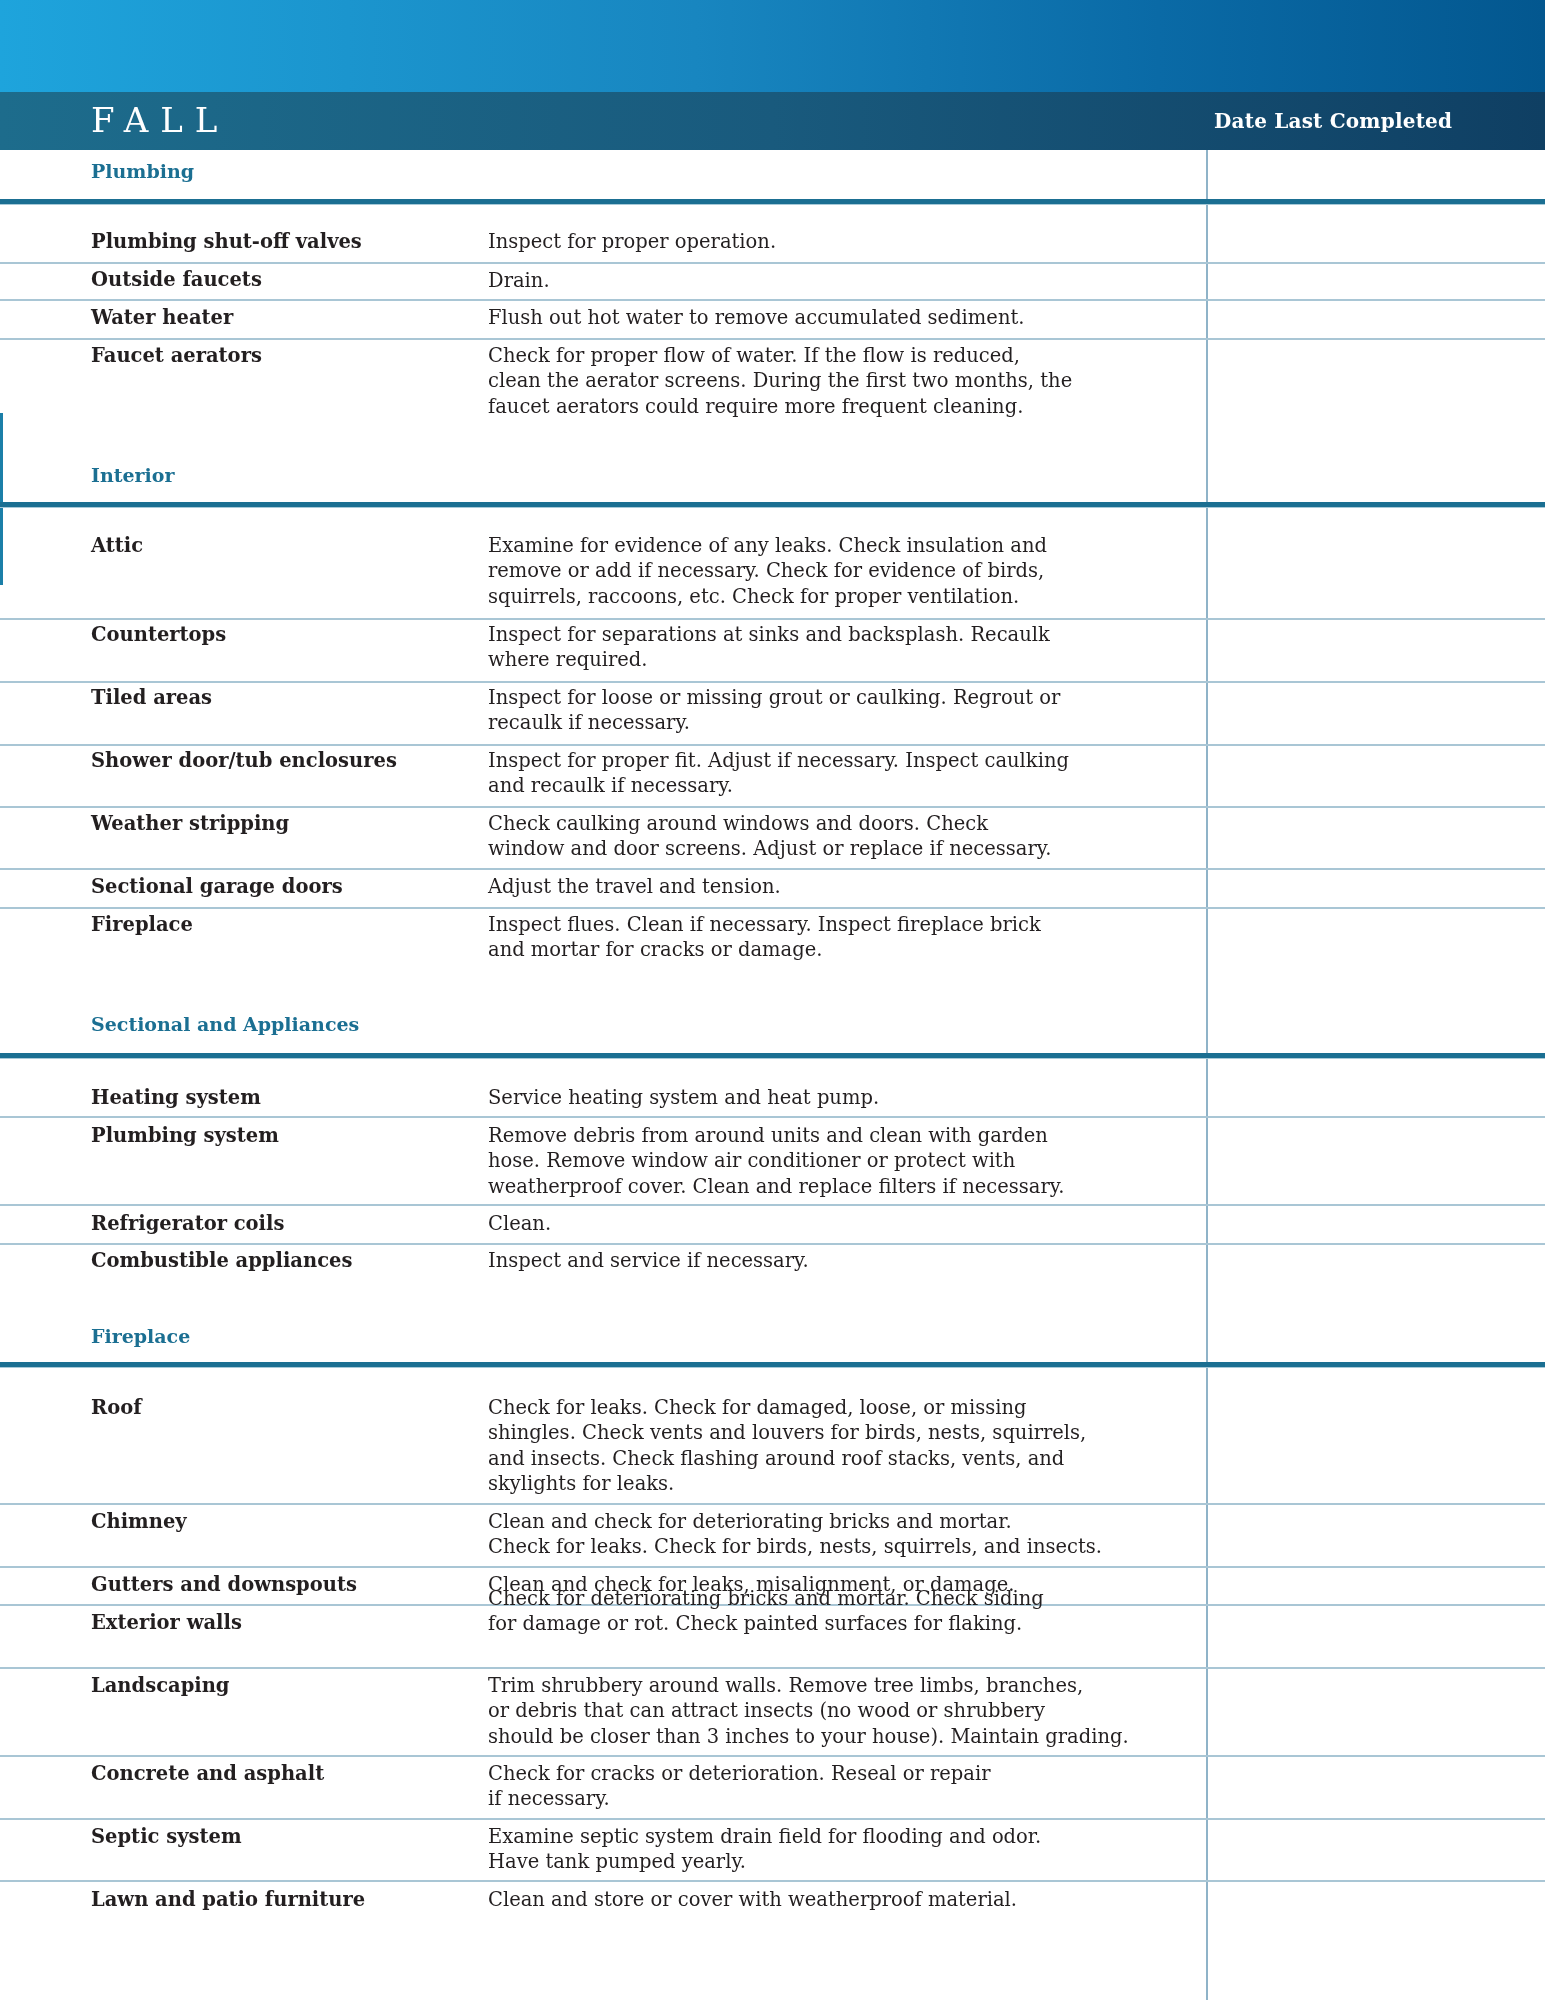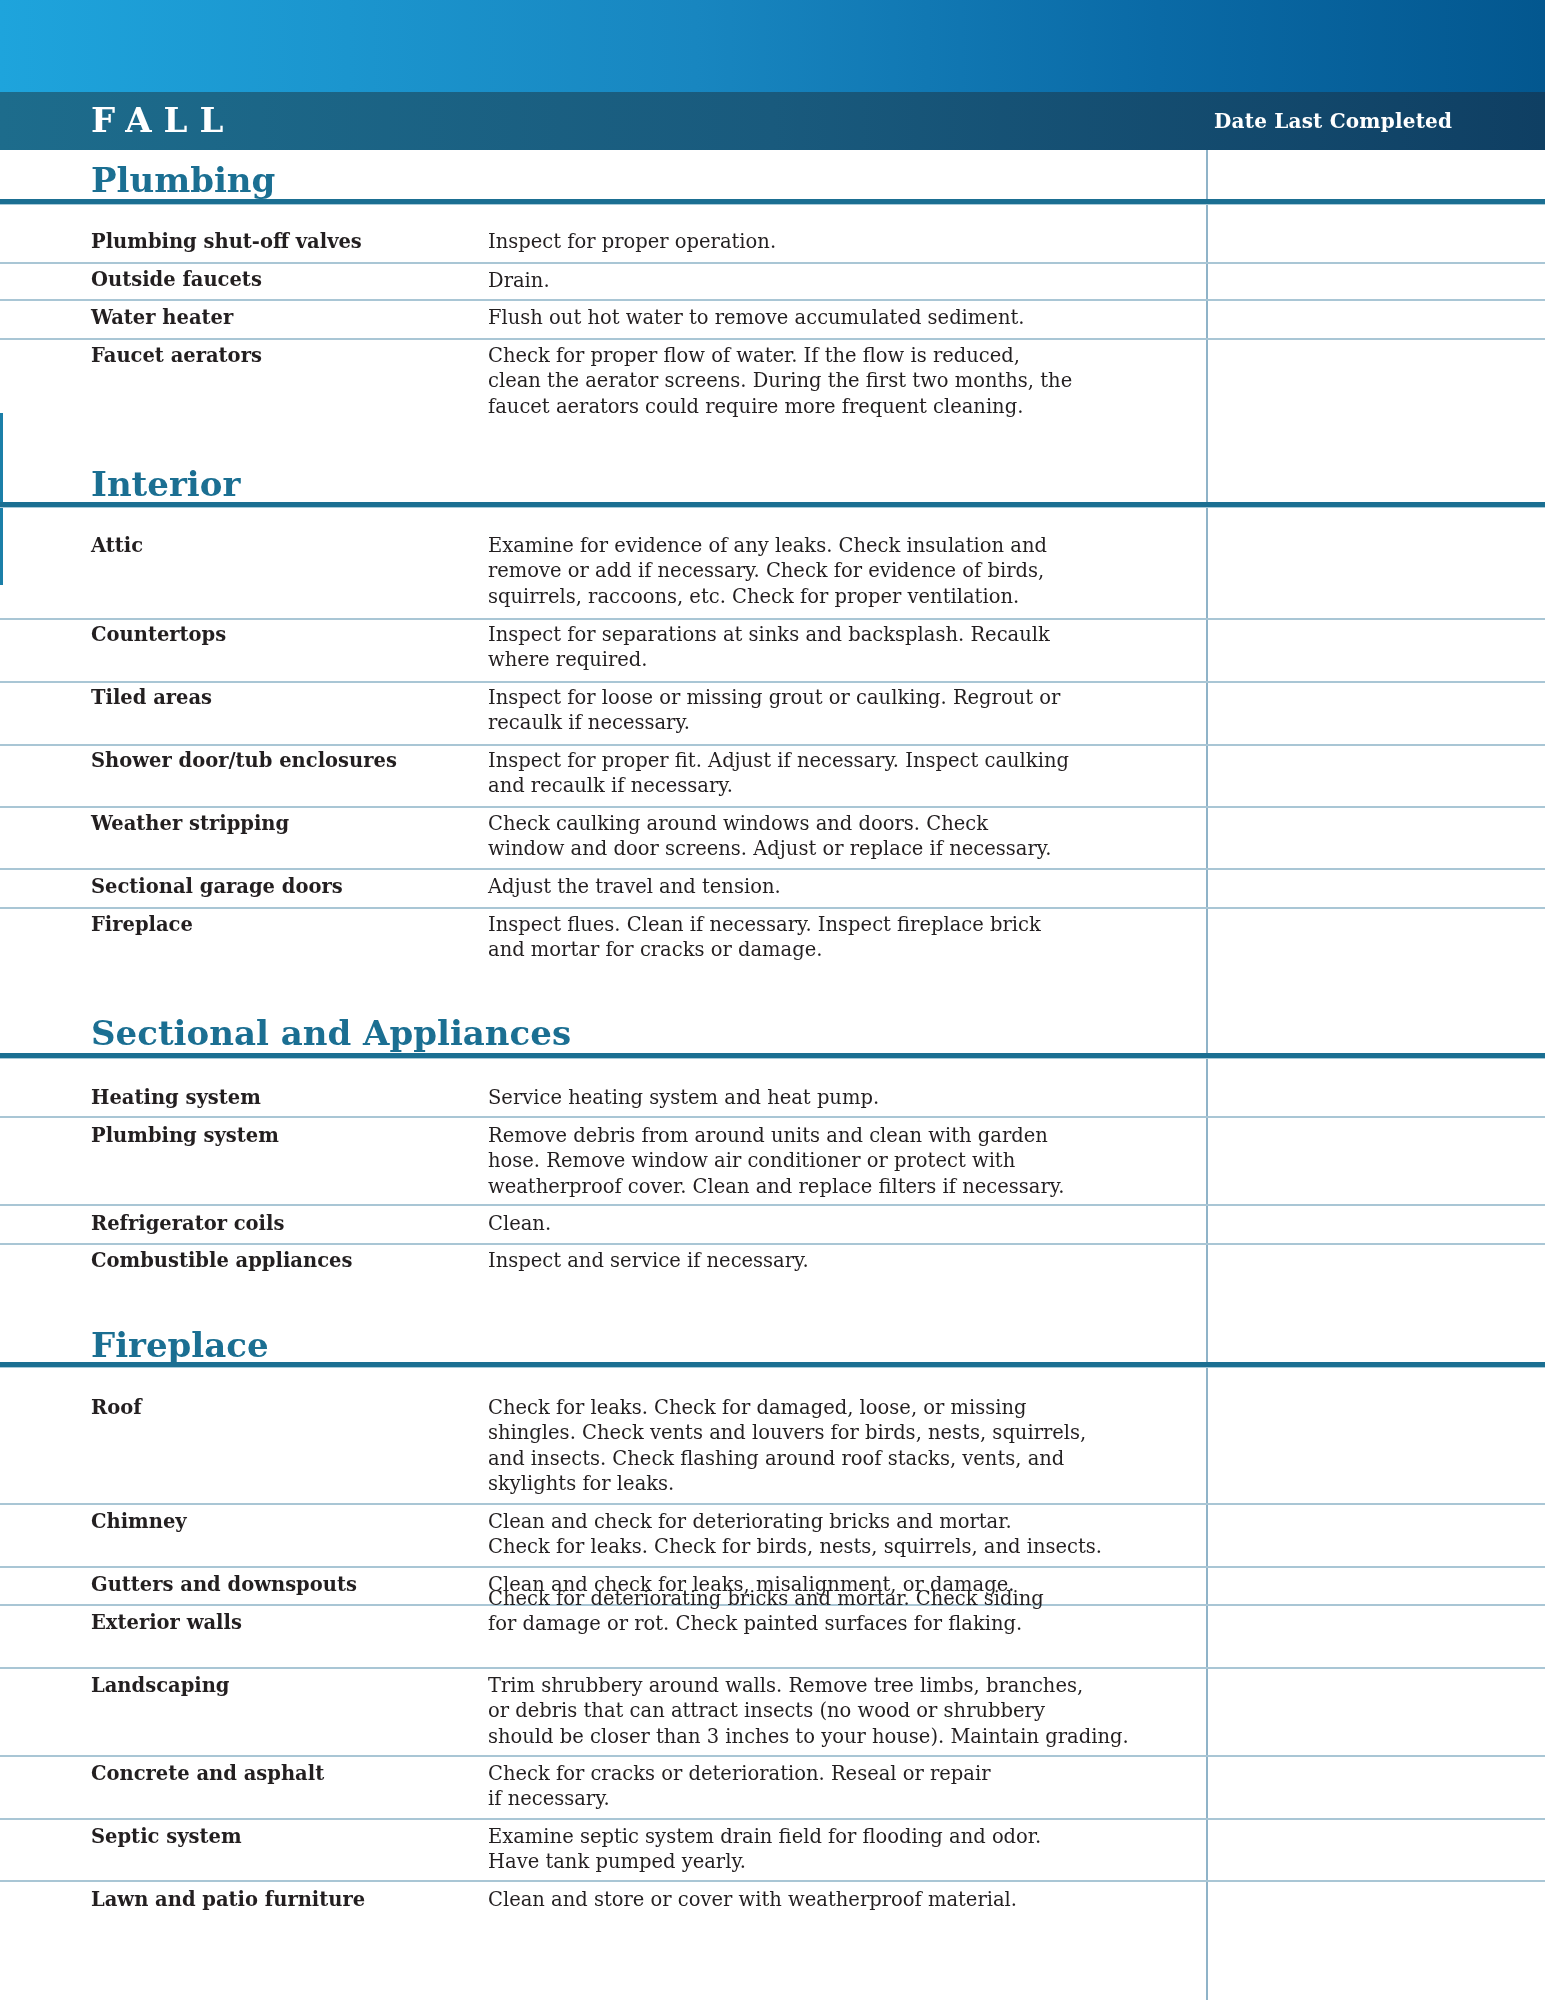--- a/index.html
+++ b/index.html
@@ -12,40 +12,40 @@
   .top-band {
     position: absolute; left: 0; top: 0; width: 1545px; height: 92px;
     background: linear-gradient(90deg, #1ea4dc 0%, #1886c0 45%, #0a6aa6 75%, #03578f 100%);
   }
   .title-band {
     position: absolute; left: 0; top: 92px; width: 1545px; height: 58px;
     background: linear-gradient(90deg, #1d6c8c 0%, #195a7d 50%, #0f3f63 100%);
   }
   .season-title {
     position: absolute; left: 91px; top: 100px;
-    font-family: "DejaVu Serif", serif; font-weight: bold;
+    font-family: "DejaVu Serif", serif; font-weight: normal;
     font-size: 34px; letter-spacing: 12px; color: #ffffff;
   }
   .date-header {
     position: absolute; left: 1214px; top: 109px;
     font-family: "DejaVu Serif", serif; font-weight: bold;
     font-size: 20px; color: #ffffff; letter-spacing: 0.2px;
   }
   .vdivider {
     position: absolute; left: 1206px; top: 150px; width: 2px; height: 1850px;
     background: #8fb3c8;
   }
   .left-accent {
     position: absolute; left: 0; top: 413px; width: 3px; height: 172px;
     background: #1b7fa8;
   }
   .section-head {
     position: absolute; left: 91px;
     font-family: "DejaVu Serif", serif; font-weight: bold;
-    font-size: 34px; color: #1b6f92;
+    font-size: 19px; color: #1b6f92;
   }
   .section-rule {
     position: absolute; left: 0; width: 1545px; height: 5px;
     background: #1b6f92; border-bottom: 1px solid #a8cad8;
   }
   .row-line {
     position: absolute; left: 0; width: 1545px; height: 2px; background: #a9c6d5;
   }
   .item-name {
     position: absolute; left: 91px; width: 380px;

